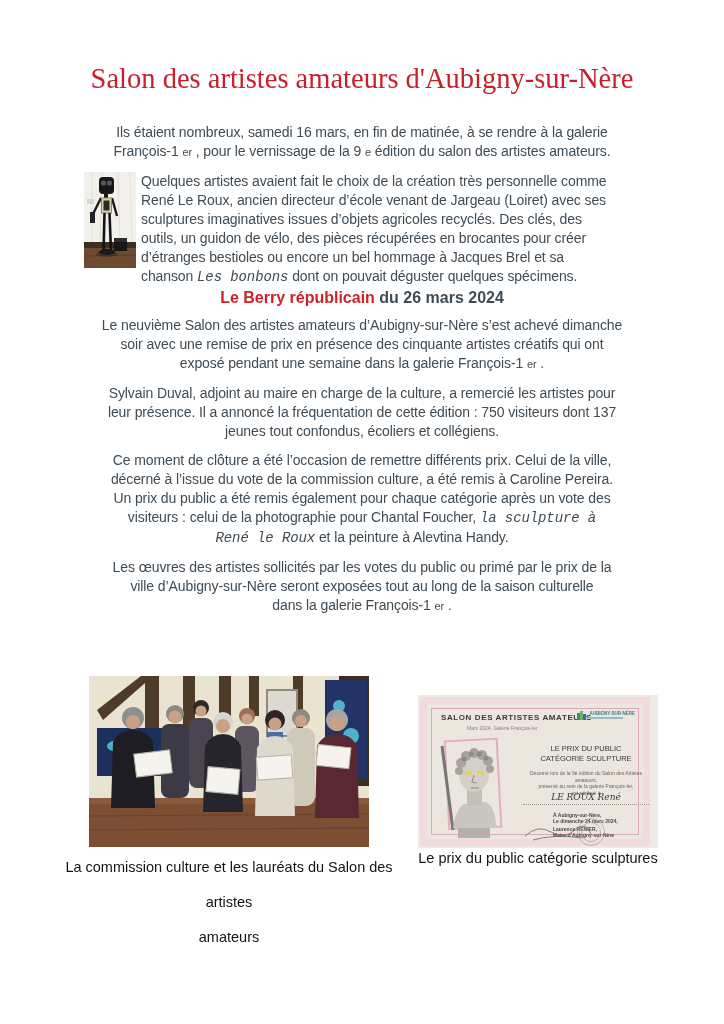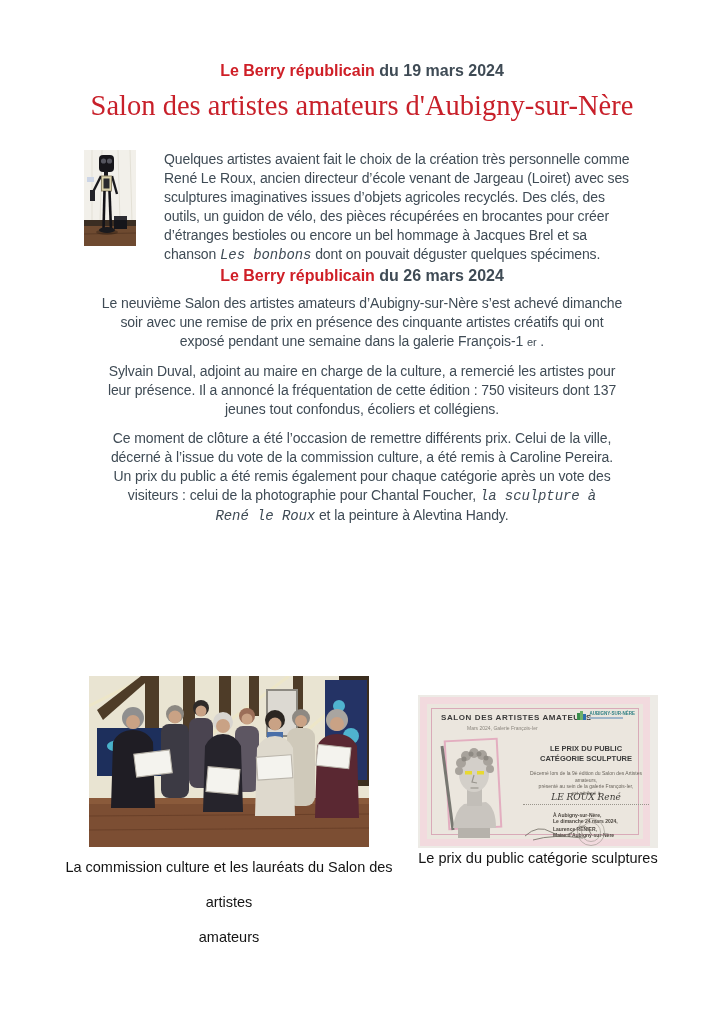--- a/index.html
+++ b/index.html
@@ -6,58 +6,59 @@
   body{width:724px;height:1024px;overflow:hidden;font-family:"Liberation Sans",sans-serif;}
   .page{position:relative;width:724px;height:1024px;background:#fff;}
   .content{padding:62px 64px 0;}
   .dateline{text-align:center;font-size:16px;font-weight:700;margin:0 0 9px;white-space:nowrap;}
   .dateline .brand{color:#cf1f27;}
   .dateline .date{color:#3f4b55;}
   .main-title{font-family:"Liberation Serif",serif;font-weight:400;font-size:28.5px;line-height:34px;color:#c8202a;text-align:center;margin:0 0 27px;white-space:nowrap;}
   p.body{color:#3f4b55;font-size:14px;line-height:19px;text-align:center;white-space:pre-line;margin:0 0 10px;letter-spacing:-0.1px;}
   .sup{font-size:11px;}
   .it{font-style:italic;font-family:Liberation Mono, monospace;}
-  .media{display:flex;gap:28px;padding-left:20px;margin:0 0 2px;}
+  .media{display:flex;gap:5px;padding-left:20px;margin:0 0 2px;}
   .media .photo-sculpture{flex:none;width:52px;height:96px;}
   .media p.body{text-align:left;margin:0;}
   .figures{position:absolute;left:64px;top:676px;width:596px;height:300px;}
   .photo-group{position:absolute;left:25px;top:0;width:280px;height:171px;}
   .photo-cert{position:absolute;left:354px;top:19px;width:240px;height:153px;background:#edebe6;}
   .caption{color:#141414;font-size:14.5px;text-align:center;white-space:pre-line;}
   .caption-left{position:absolute;left:-14px;top:174px;width:358px;line-height:35px;}
   .caption-right{position:absolute;left:324px;top:172px;width:300px;line-height:20px;}
   
   .cert{position:absolute;left:2px;top:2px;right:8px;bottom:2px;background:#f2dade;}
   .cert-inner{position:absolute;left:7px;top:7px;right:7px;bottom:7px;background:#ebe6de;}
   .cert-line{position:absolute;left:4px;top:4px;right:4px;bottom:4px;border:1px solid #d9aab8;}
   .cert-title{position:absolute;left:14px;top:9px;font-size:8px;font-weight:700;letter-spacing:0.6px;color:#3a3a3a;}
   .cert-subtitle{position:absolute;left:40px;top:21px;font-size:5px;color:#8a857d;}
   .cert-logo{position:absolute;right:8px;top:7px;display:flex;align-items:flex-start;gap:2px;}
   .cert-logo-text{font-size:4.5px;font-weight:700;color:#2e7f83;line-height:5px;}
   .cert-logo-sub{width:34px;height:2px;background:#9fb6c9;margin-top:1px;}
-  .cert-prize{position:absolute;left:96px;top:40px;width:126px;text-align:center;font-size:7.5px;font-weight:700;color:#3a3a3a;line-height:10px;white-space:pre-line;}
+  .cert-prize{position:absolute;left:96px;top:40px;width:126px;text-align:center;font-size:7.5px;font-weight:400;color:#3a3a3a;line-height:10px;white-space:pre-line;}
   .cert-body{position:absolute;left:92px;top:66px;width:134px;text-align:center;font-size:5px;color:#6b665e;line-height:6.5px;white-space:pre-line;}
   .cert-recipient{position:absolute;left:96px;top:88px;width:126px;text-align:center;font-family:"DejaVu Serif",serif;font-style:italic;font-size:9px;color:#3c3a36;border-bottom:1px dotted #9a958c;padding-bottom:2px;}
   .cert-sign{position:absolute;left:126px;top:108px;width:100px;font-size:5px;font-weight:700;color:#4a453e;line-height:6px;white-space:pre-line;}
   .cert-sign2{position:absolute;left:126px;top:122px;width:100px;font-size:5px;font-weight:700;color:#4a453e;line-height:6px;white-space:pre-line;}
   .stamp{position:absolute;left:150px;top:114px;width:26px;height:26px;border:1px solid #a09a92;border-radius:50%;opacity:.65;}
   .stamp:before{content:"";position:absolute;left:3px;top:3px;right:3px;bottom:3px;border:1px solid #a09a92;border-radius:50%;}
   .sig-svg{position:absolute;left:96px;top:112px;}
   .bust-wrap{position:absolute;left:6px;top:26px;width:84px;height:112px;}
 </style>
 </head>
 <body>
 
 <div class="page">
   <div class="content">
 
-    <div class="dateline"><span class="brand">Le Berry républicain</span><span class="date"> du 19 mars 2024</span></div>
 
     <h1 class="main-title">Salon des artistes amateurs d'Aubigny-sur-Nère</h1>
 
+    <p class="body"><span>Ils étaient nombreux, samedi 16 mars, en fin de matinée, à se rendre à la galerie
+François-1 </span><span class="sup">er</span><span> , pour le vernissage de la 9 </span><span class="sup">e</span><span> édition du salon des artistes amateurs.</span></p>
 
 
     <div class="media">
       <svg class="photo-sculpture" width="52" height="96" viewBox="0 0 52 96" xmlns="http://www.w3.org/2000/svg">
         <rect width="52" height="96" fill="#f2f0ea"></rect>
         <g stroke="#e3e0d6" stroke-width="1">
           <line x1="8" y1="0" x2="8" y2="72"></line>
             <line x1="18" y1="0" x2="16" y2="72"></line>
           <line x1="34" y1="0" x2="36" y2="72"></line>
             <line x1="46" y1="0" x2="48" y2="72"></line>
@@ -99,20 +100,23 @@
     <p class="body">Sylvain Duval, adjoint au maire en charge de la culture, a remercié les artistes pour
 leur présence. Il a annoncé la fréquentation de cette édition : 750 visiteurs dont 137
 jeunes tout confondus, écoliers et collégiens.</p>
 
     <p class="body"><span>Ce moment de clôture a été l’occasion de remettre différents prix. Celui de la ville,
 décerné à l’issue du vote de la commission culture, a été remis à Caroline Pereira.
 Un prix du public a été remis également pour chaque catégorie après un vote des
 visiteurs : celui de la photographie pour Chantal Foucher, </span><span class="it">la sculpture à
 René le Roux</span><span> et la peinture à Alevtina Handy.</span></p>
 
+    <p class="body"><span>Les œuvres des artistes sollicités par les votes du public ou primé par le prix de la
+ville d’Aubigny-sur-Nère seront exposées tout au long de la saison culturelle
+dans la galerie François-1 </span><span class="sup">er</span><span> .</span></p>
   </div>
 
   <div class="figures">
 
     <svg class="photo-group" width="280" height="171" viewBox="0 0 280 171" xmlns="http://www.w3.org/2000/svg">
       <rect width="280" height="171" fill="#e9e4d2"></rect>
       <g stroke="#efe8c4" stroke-width="3" opacity="0.7">
         <line x1="0" y1="30" x2="60" y2="0"></line>
           <line x1="120" y1="60" x2="200" y2="0"></line>
           <line x1="200" y1="70" x2="270" y2="10"></line>

